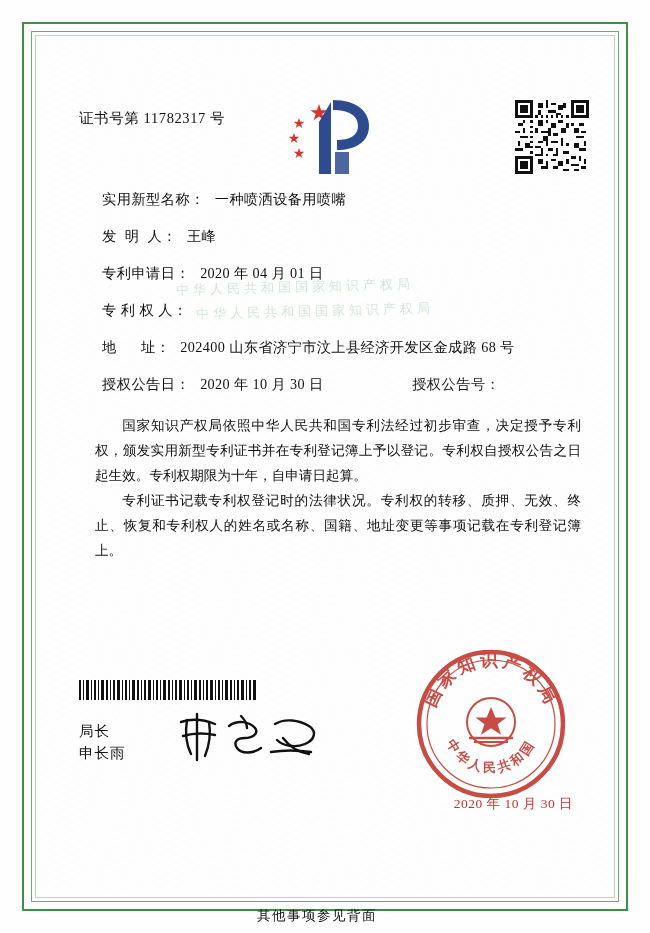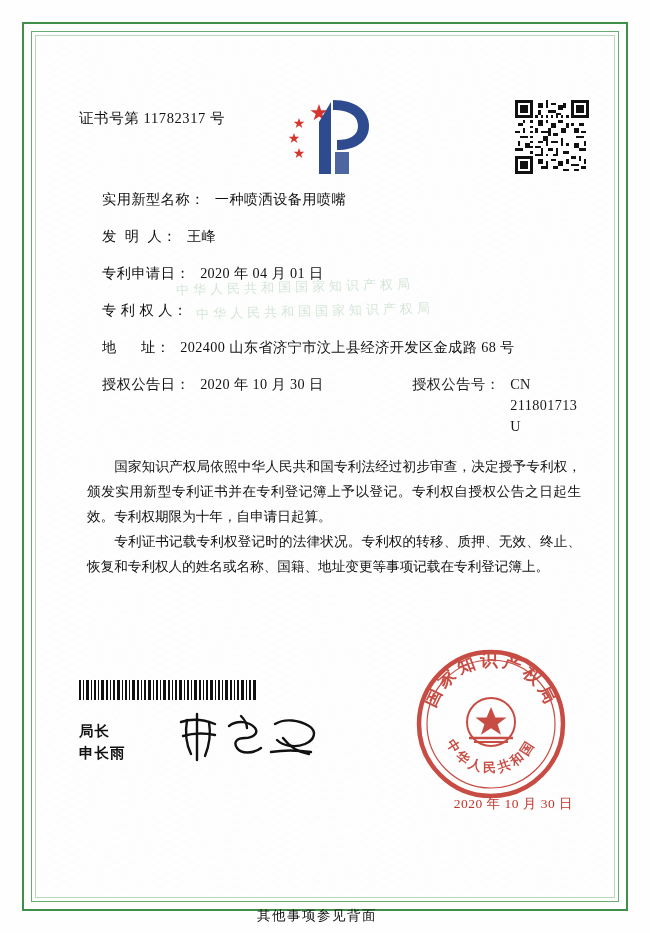--- a/index.html
+++ b/index.html
@@ -175,21 +175,21 @@
     margin-top: 19px;
     padding-left: 24px;
     padding-right: 14px;
   }
   .para {
     font-size: 13.6px;
     line-height: 1.82;
     text-indent: 2em;
     text-align: justify;
     color: #111;
-    margin: 0 0 1px 8px;
+    margin: 0 0 1px 16px;
   }
 
   
   .barcode {
     position: absolute;
     left: 24px;
     top: 630px;
     width: 178px;
     height: 20px;
     overflow: hidden;
@@ -200,21 +200,20 @@
     position: absolute;
     left: 24px;
     top: 670px;
     width: 300px;
   }
   .sig-label {
     font-size: 14.5px;
     letter-spacing: 1px;
     line-height: 1.55;
     color: #111;
-    font-weight: bold;
   }
   .sig-hand {
     position: absolute;
     left: 92px;
     top: -12px;
     width: 160px;
     height: 60px;
   }
 
   
@@ -354,21 +353,20 @@
 
       <div class="frow">
         <span class="flabel">地      址：</span>
         <span class="fvalue">202400 山东省济宁市汶上县经济开发区金成路 68 号</span>
       </div>
 
       <div class="frow split">
         <span class="flabel">授权公告日：</span>
         <span class="fvalue">2020 年 10 月 30 日</span>
         <span class="flabel2">授权公告号：</span>
-        <span class="fvalue2">CN 211801713 U</span>
       </div>
     </div>
 
     <div class="paras">
       <p class="para">国家知识产权局依照中华人民共和国专利法经过初步审查，决定授予专利权，颁发实用新型专利证书并在专利登记簿上予以登记。专利权自授权公告之日起生效。专利权期限为十年，自申请日起算。</p>
       <p class="para">专利证书记载专利权登记时的法律状况。专利权的转移、质押、无效、终止、恢复和专利权人的姓名或名称、国籍、地址变更等事项记载在专利登记簿上。</p>
     </div>
 
     <div class="barcode">
       <svg width="178" height="20" viewBox="0 0 178 20" shape-rendering="crispEdges" xmlns="http://www.w3.org/2000/svg">

